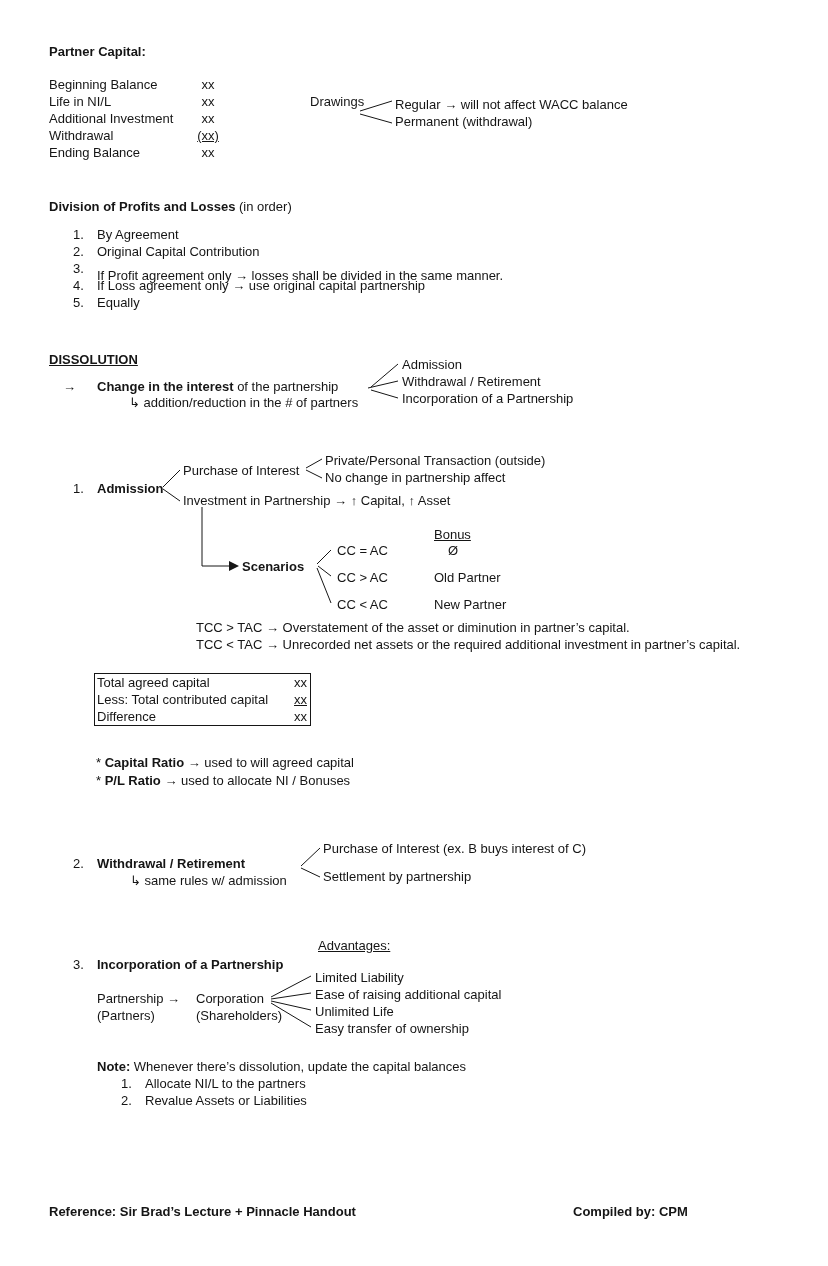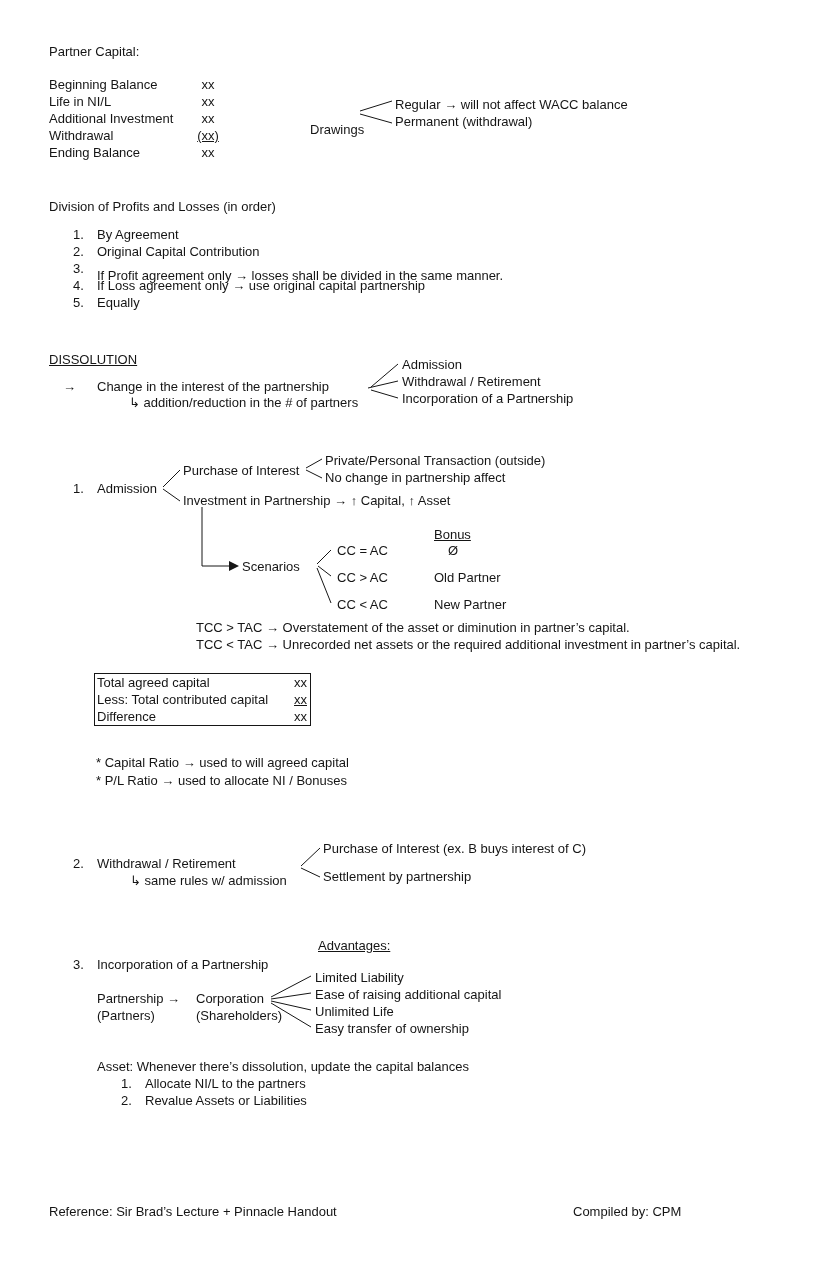--- a/index.html
+++ b/index.html
@@ -9,21 +9,21 @@
     width: 828px;
     height: 1266px;
     margin: 0 auto;
     background: #ffffff;
     font-family: "Liberation Sans", "DejaVu Sans", sans-serif;
     font-size: 13px;
     color: #151515;
     overflow: hidden;
   }
   .t { position: absolute; white-space: nowrap; line-height: 16px; }
-  .b { font-weight: normal; }
+  .b { font-weight: bold; }
   .u { text-decoration: underline; }
   .val { left: 192px; width: 32px; text-align: center; }
   .lines { position: absolute; left: 0; top: 0; pointer-events: none; }
   .lines line, .lines polyline { stroke: #161616; stroke-width: 1; fill: none; }
   .capbox {
     position: absolute; left: 94px; top: 673px; width: 217px;
     border: 1px solid #161616; background: #fff;
   }
   .capbox-row {
     display: flex; justify-content: space-between; align-items: baseline;
@@ -81,21 +81,21 @@
   <div class="t val" style="top:77px">xx</div>
   <div class="t" style="left:49px; top:94px">Life in NI/L</div>
   <div class="t val" style="top:94px">xx</div>
   <div class="t" style="left:49px; top:111px">Additional Investment</div>
   <div class="t val" style="top:111px">xx</div>
   <div class="t" style="left:49px; top:128px">Withdrawal</div>
   <div class="t val u" style="top:128px">(xx)</div>
   <div class="t" style="left:49px; top:145px">Ending Balance</div>
   <div class="t val" style="top:145px">xx</div>
 
-  <div class="t" style="left:310px; top:122px">Drawings</div>
+  <div class="t" style="left:310px; top:94px">Drawings</div>
   <div class="t" style="left:395px; top:97px">Regular → will not affect WACC balance</div>
   <div class="t" style="left:395px; top:114px">Permanent (withdrawal)</div>
 
   <div class="t" style="left:49px; top:199px"><span class="b">Division of Profits and Losses</span><span> (in order)</span></div>
 
   <div class="t" style="left:73px; top:227px">1.</div>
   <div class="t" style="left:97px; top:227px">By Agreement</div>
   <div class="t" style="left:73px; top:244px">2.</div>
   <div class="t" style="left:97px; top:244px">Original Capital Contribution</div>
   <div class="t" style="left:73px; top:261px">3.</div>
@@ -164,21 +164,21 @@
   <div class="t" style="left:315px; top:970px">Limited Liability</div>
   <div class="t" style="left:315px; top:987px">Ease of raising additional capital</div>
   <div class="t" style="left:315px; top:1004px">Unlimited Life</div>
   <div class="t" style="left:315px; top:1021px">Easy transfer of ownership</div>
 
   <div class="t" style="left:97px; top:991px">Partnership →</div>
   <div class="t" style="left:196px; top:991px">Corporation</div>
   <div class="t" style="left:97px; top:1008px">(Partners)</div>
   <div class="t" style="left:196px; top:1008px">(Shareholders)</div>
 
-  <div class="t" style="left:97px; top:1059px"><span class="b">Asset:</span><span> Whenever there’s dissolution, update the capital balances</span></div>
+  <div class="t" style="left:97px; top:1059px"><span class="b">Note:</span><span> Whenever there’s dissolution, update the capital balances</span></div>
   <div class="t" style="left:121px; top:1076px">1.</div>
   <div class="t" style="left:145px; top:1076px">Allocate NI/L to the partners</div>
   <div class="t" style="left:121px; top:1093px">2.</div>
   <div class="t" style="left:145px; top:1093px">Revalue Assets or Liabilities</div>
 
   <div class="t b" style="left:49px; top:1204px">Reference: Sir Brad’s Lecture + Pinnacle Handout</div>
   <div class="t b" style="left:573px; top:1204px">Compiled by: CPM</div>
 
 </div>
 

